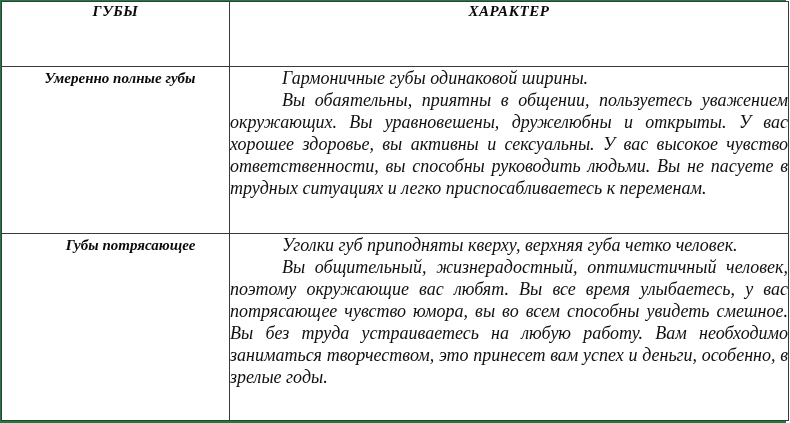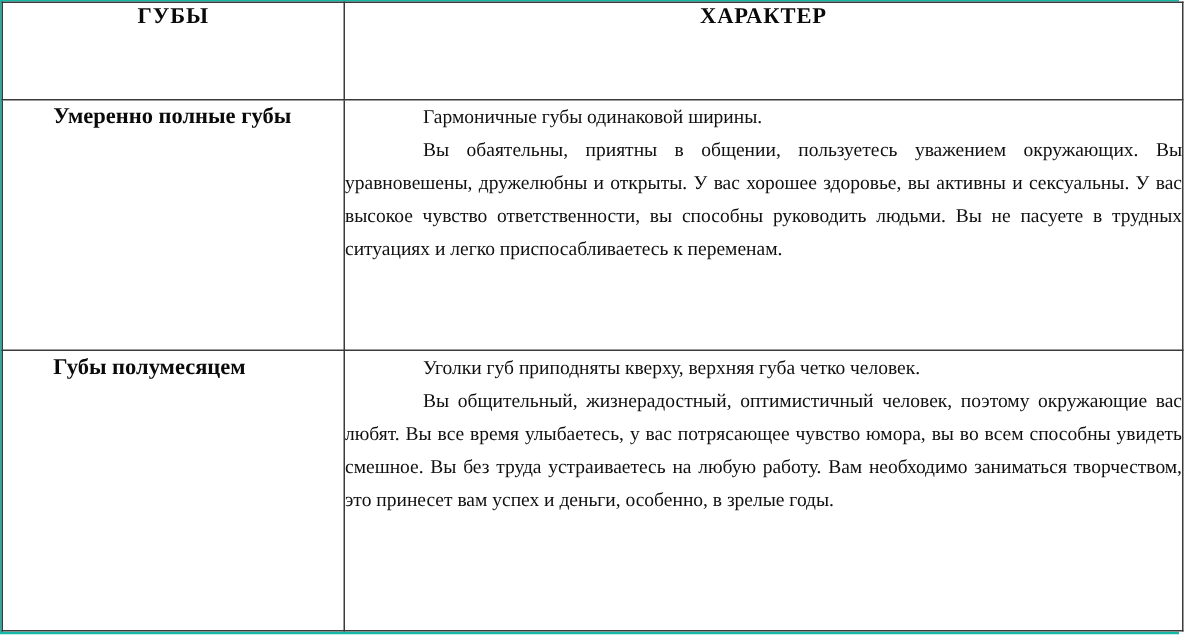--- a/index.html
+++ b/index.html
@@ -13,21 +13,22 @@
     font-family: "Liberation Serif", "DejaVu Serif", serif;
     color: #111111;
     overflow: hidden;
   }
 
   .page {
     position: relative;
     width: 786px;
     height: 423px;
     box-sizing: border-box;
-    background: #14b8a6;
+    background: #15803d;
+    font-style: italic;
   }
 
   table.trait-table {
     position: absolute;
     left: 1px;
     top: 1px;
     width: 787px;
     height: 418px;
     border-collapse: collapse;
     table-layout: fixed;
@@ -60,39 +61,39 @@
   }
 
   
   .body-row td {
     padding-top: 14px;
     padding-bottom: 10px;
   }
   .cell-lips {
     padding-left: 10px;
     padding-right: 10px;
-    text-align: left;
+    text-align: right;
   }
   .lips-label {
     display: block;
     font-weight: bold;
     font-size: 15px;
     line-height: 22px;
     color: #0a0a0a;
     max-width: 160px;
     margin: 0 auto;
   }
 
   .cell-char {
     padding-left: 14px;
     padding-right: 14px;
   }
   .char-text {
     margin: 0;
-    font-size: 13px;
+    font-size: 18px;
     line-height: 22px;
     text-align: justify;
     text-indent: 52px;
     color: #101010;
     hyphens: none;
   }
   .char-text + .char-text {
     margin-top: 0;
   }
 
@@ -127,21 +128,21 @@
           <span class="lips-label">Умеренно полные губы</span>
         </td>
         <td class="cell-char">
           <p class="char-text">Гармоничные губы одинаковой ширины.</p>
           <p class="char-text">Вы обаятельны, приятны в общении, пользуетесь уважением окружающих. Вы уравновешены, дружелюбны и открыты. У вас хорошее здоровье, вы активны и сексуальны. У вас высокое чувство ответственности, вы способны руководить людьми. Вы не пасуете в трудных ситуациях и легко приспосабливаетесь к переменам.</p>
         </td>
       </tr>
 
       <tr class="body-row row-2">
         <td class="cell-lips">
-          <span class="lips-label">Губы полумесяцем</span>
+          <span class="lips-label">Губы потрясающее</span>
         </td>
         <td class="cell-char">
           <p class="char-text">Уголки губ приподняты кверху, верхняя губа четко человек.</p>
           <p class="char-text">Вы общительный, жизнерадостный, оптимистичный человек, поэтому окружающие вас любят. Вы все время улыбаетесь, у вас потрясающее чувство юмора, вы во всем способны увидеть смешное. Вы без труда устраиваетесь на любую работу. Вам необходимо заниматься творчеством, это принесет вам успех и деньги, особенно, в зрелые годы.</p>
         </td>
       </tr>
     </tbody>
   </table>
 
 </div>

